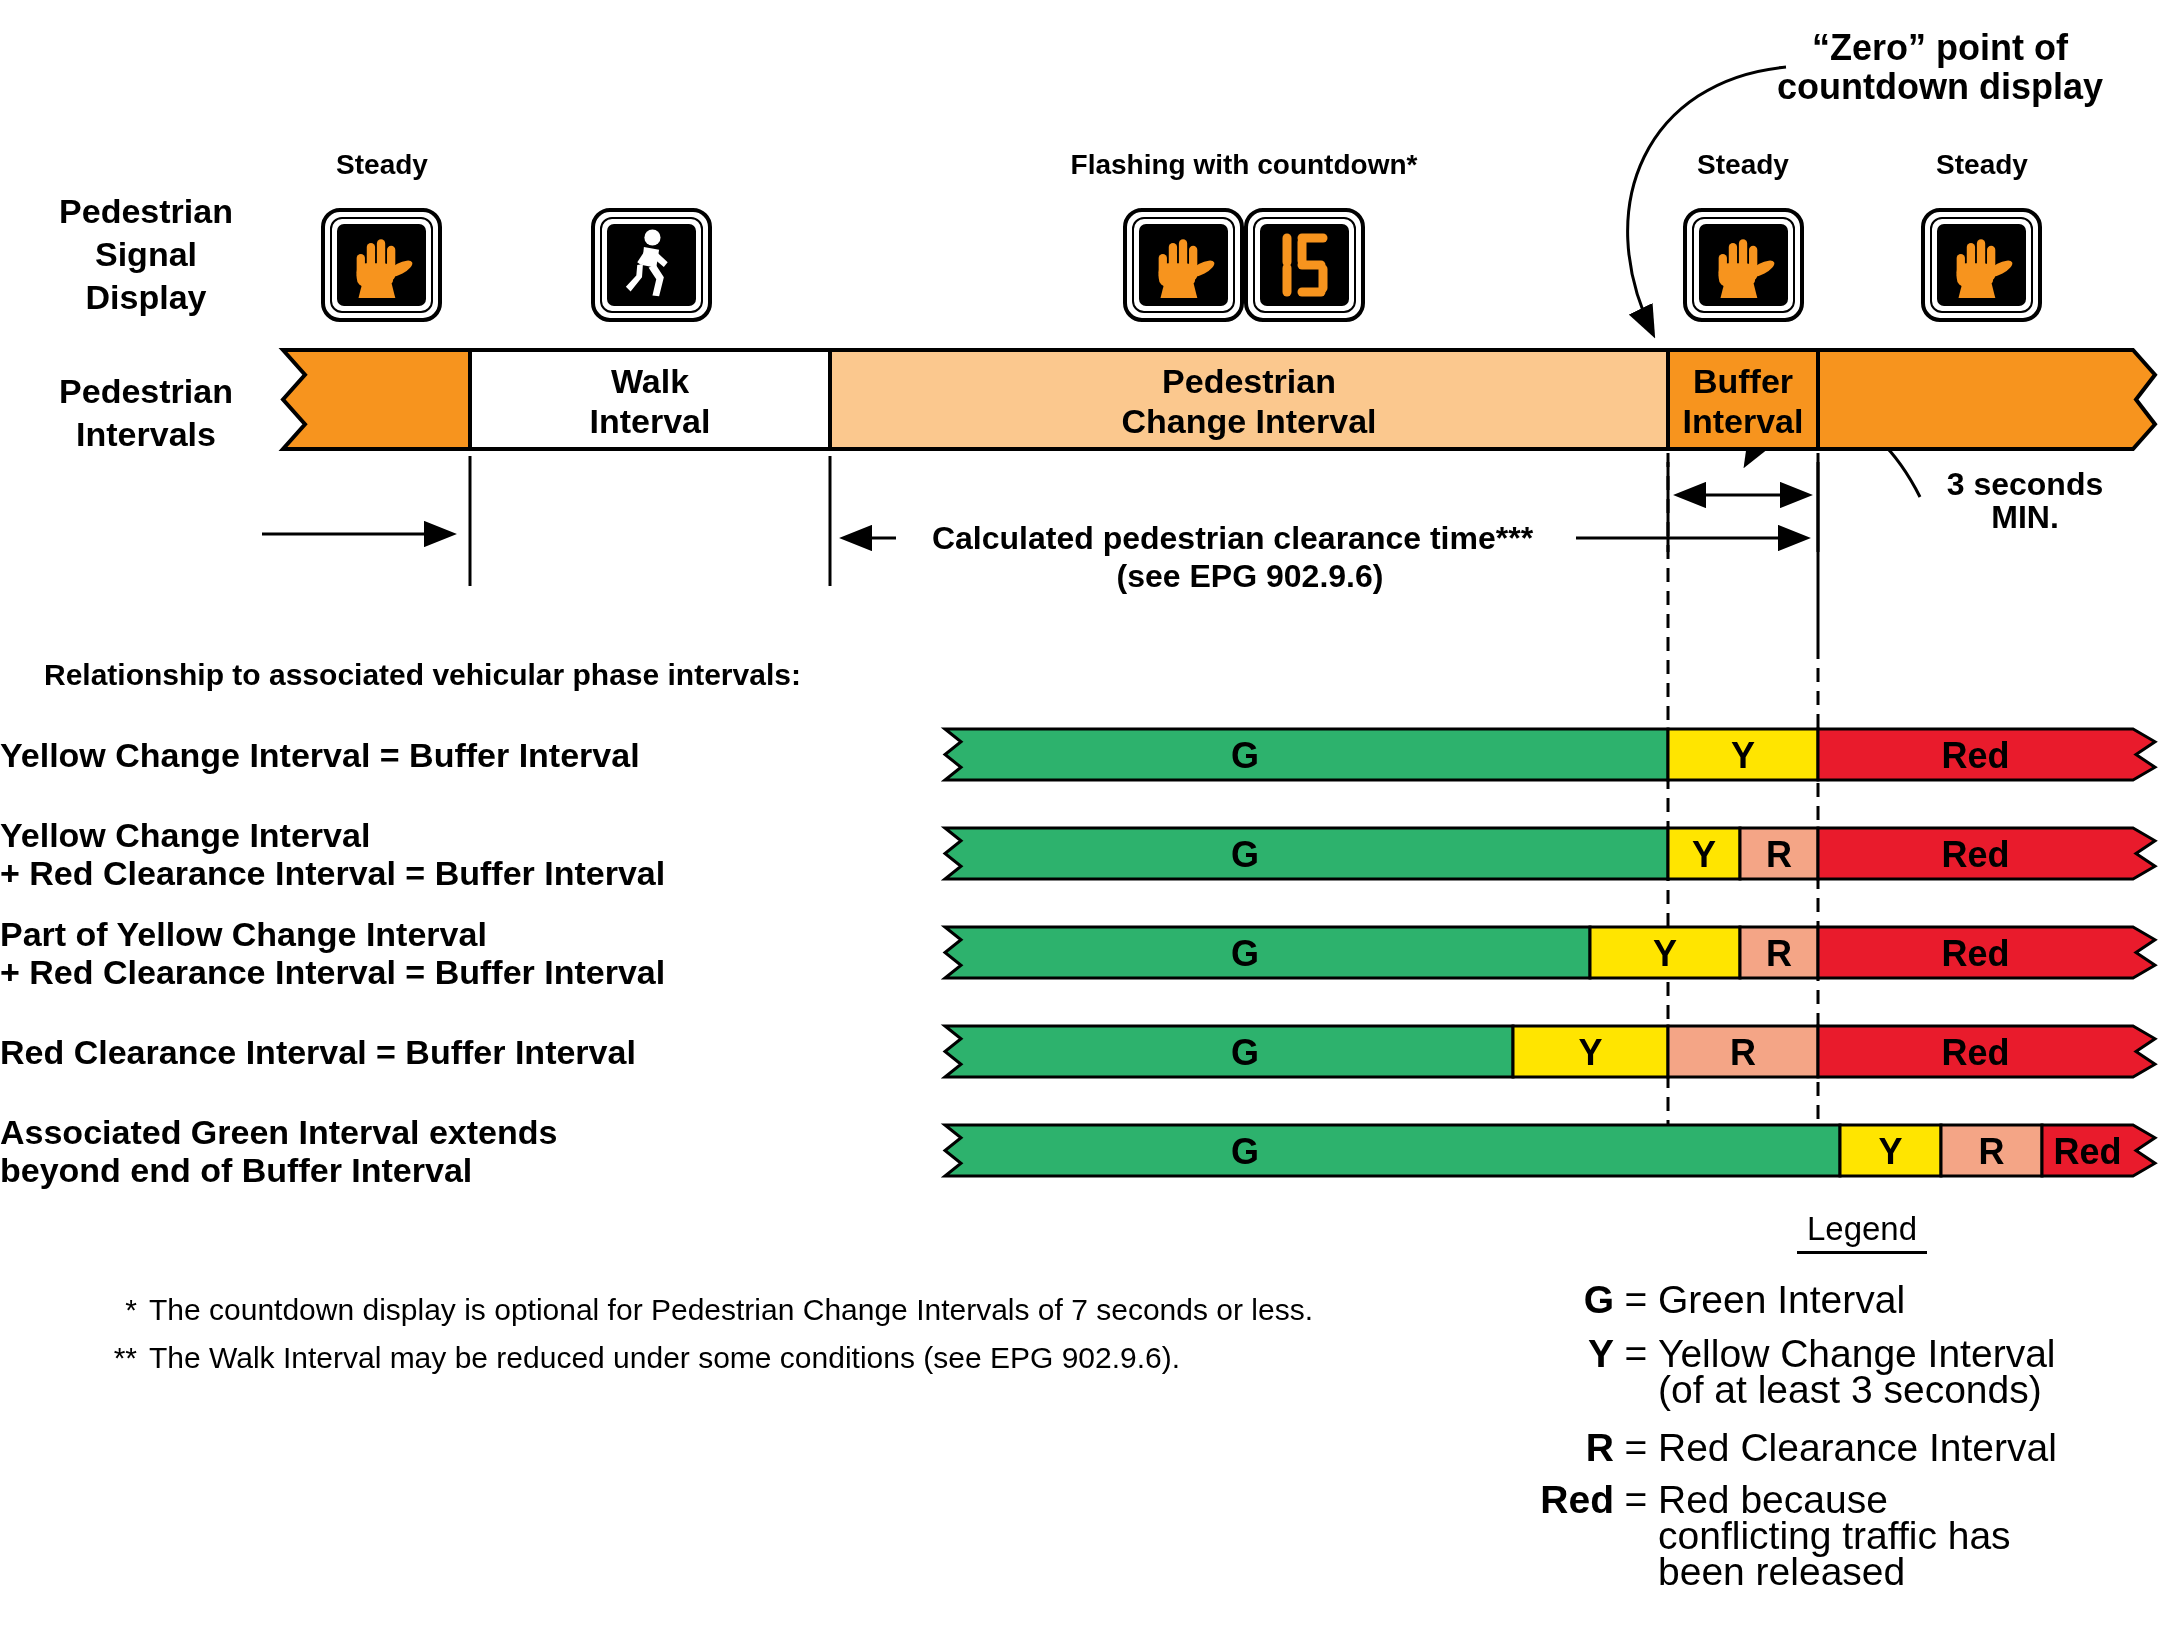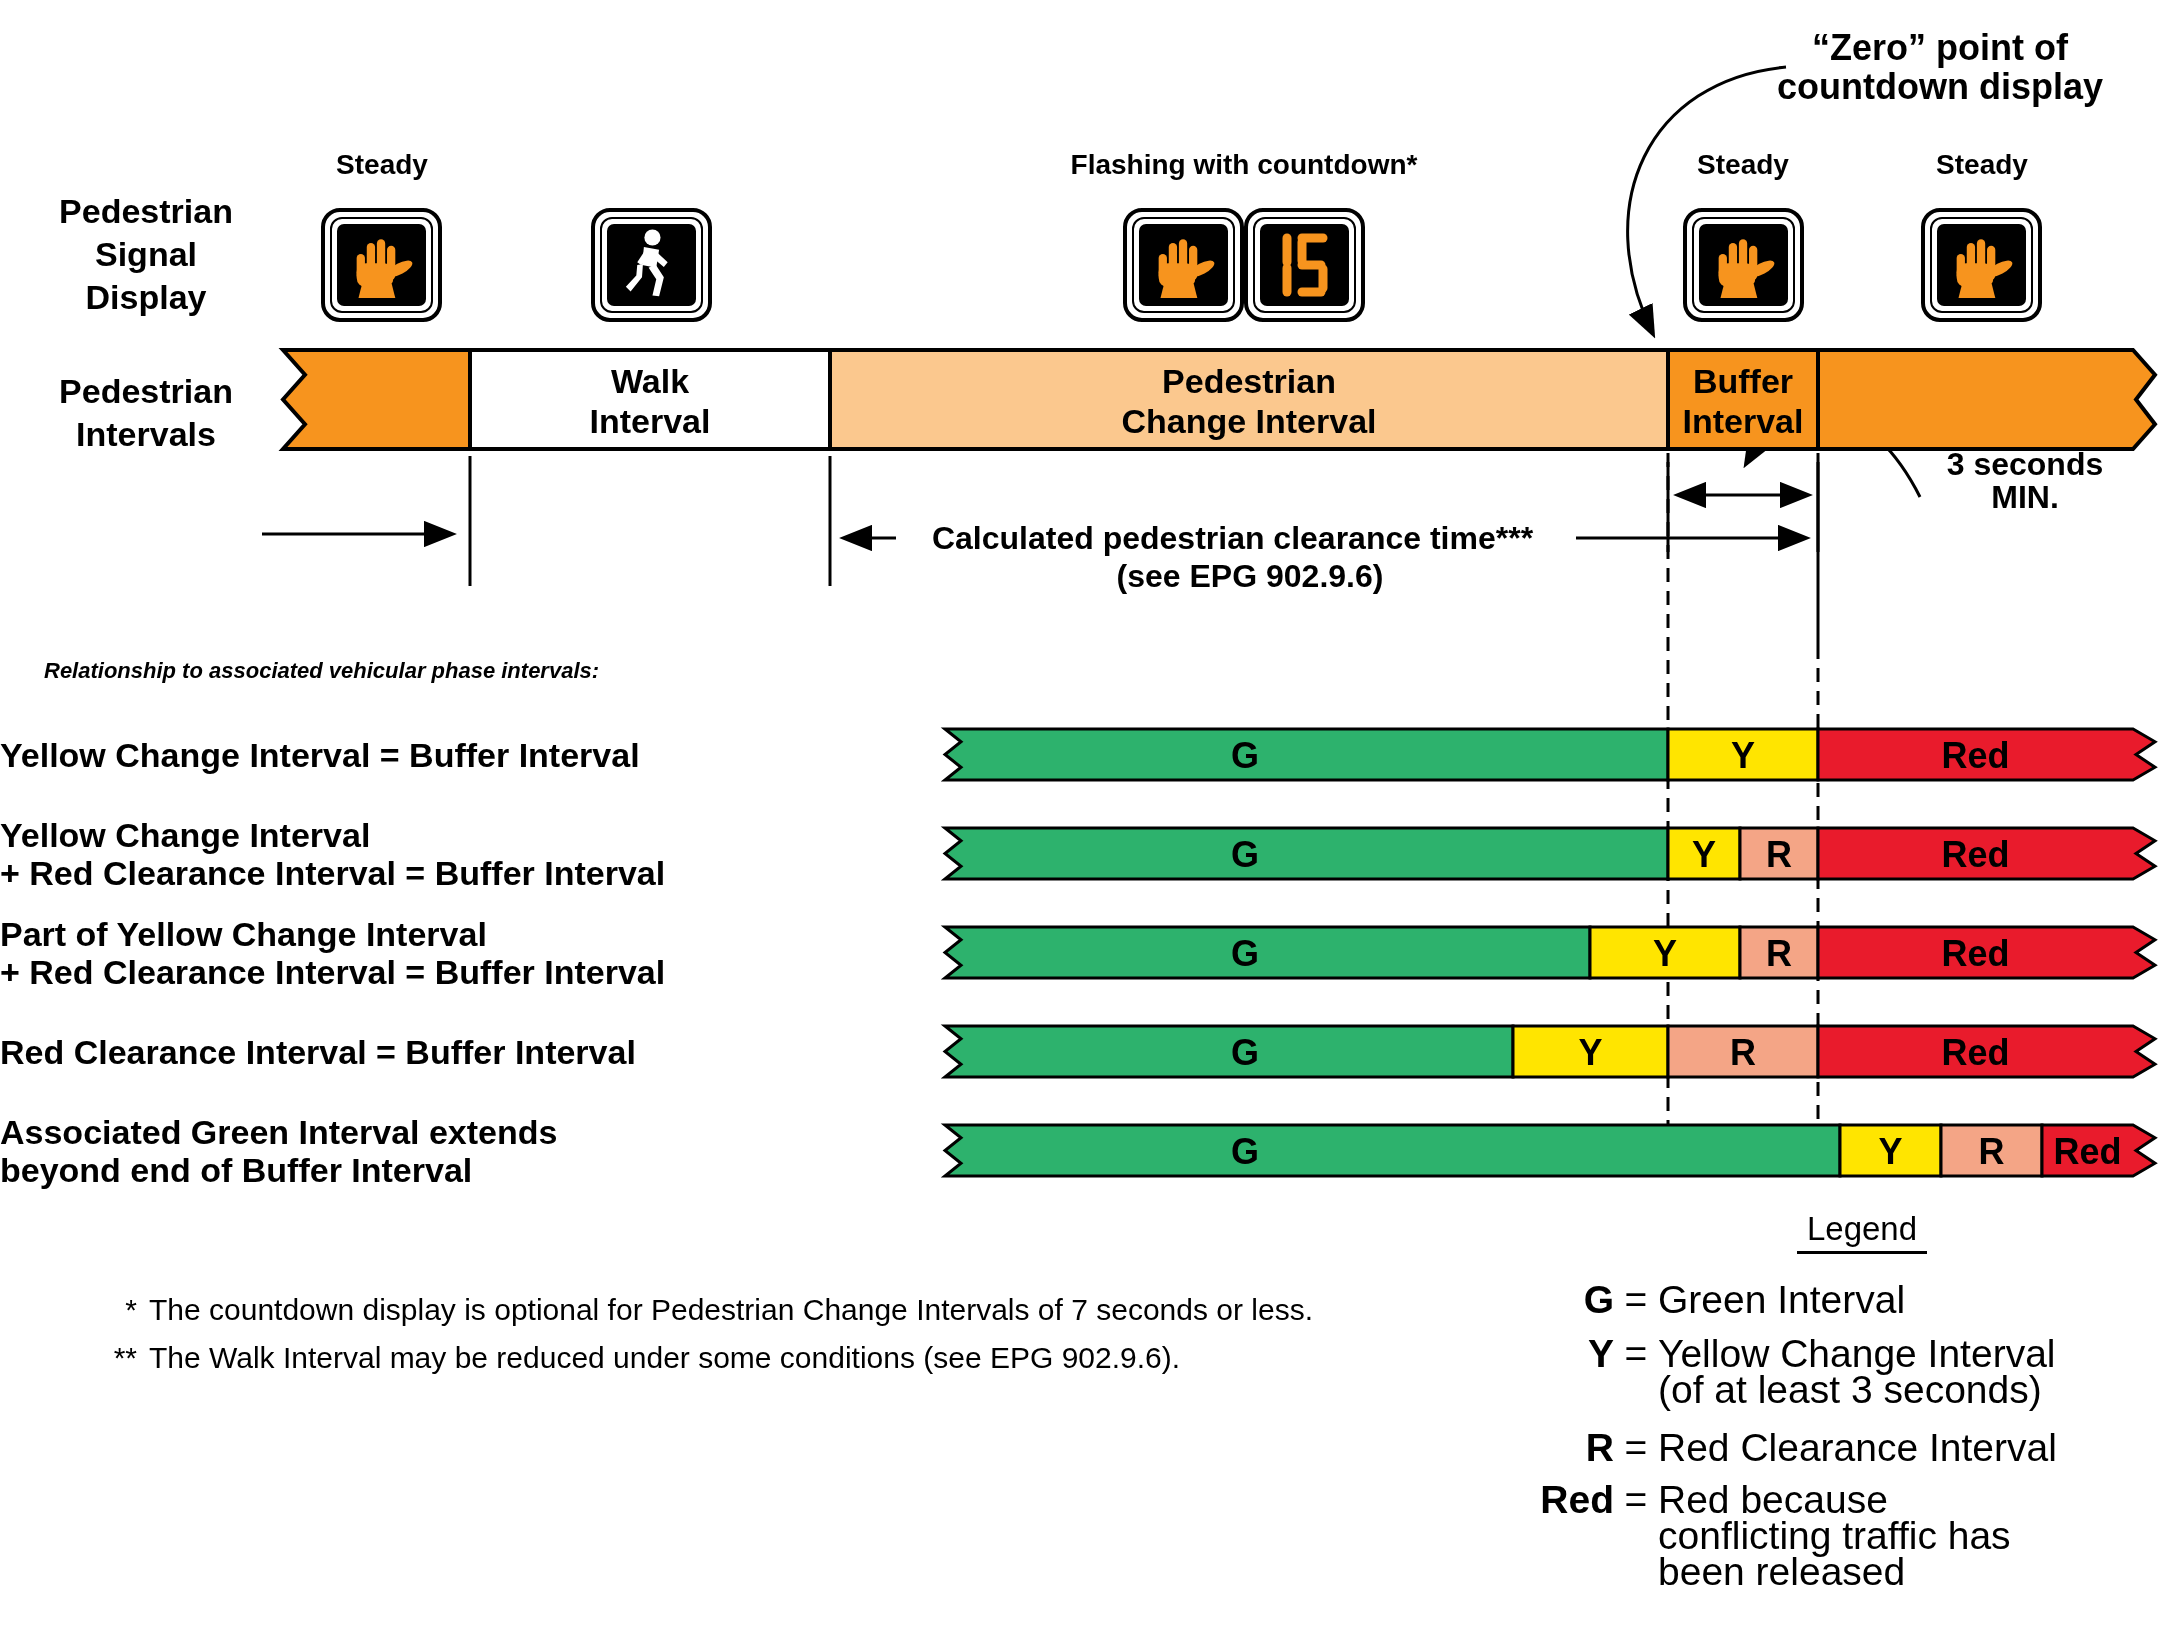--- a/index.html
+++ b/index.html
@@ -7,21 +7,21 @@
     position:relative;width:2181px;height:1626px;background:#fff;
     font-family:"Liberation Sans",sans-serif;color:#000;overflow:hidden;
   }
   .abs{position:absolute;}
   .ml{white-space:pre-line;}
   .ctr{text-align:center;}
   .cap{font-size:28px;font-weight:700;line-height:38px;}
   .side{font-size:34px;font-weight:700;line-height:43px;text-align:center;}
   .zero{font-size:36px;font-weight:700;line-height:39px;text-align:center;}
   .ann{font-size:32px;font-weight:700;line-height:33px;text-align:center;}
-  .sect{font-size:22px;font-weight:700;font-style:italic;}
+  .sect{font-size:30px;font-weight:700;}
   .row-label{font-size:34px;font-weight:700;line-height:38px;text-align:left;position:absolute;left:0;width:928px;}
   .ped-label{font-size:34px;font-weight:700;line-height:40px;text-align:center;position:absolute;white-space:pre-line;}
   .legend-title{font-size:33px;border-bottom:3px solid #000;padding:0 10px 4px 10px;}
   .legend-row{position:absolute;left:1464px;width:640px;font-size:39px;line-height:36px;}
   .l-sym{display:inline-block;width:150px;text-align:right;font-weight:700;vertical-align:top;}
   .l-eq{display:inline-block;width:44px;text-align:center;vertical-align:top;}
   .l-def{display:inline-block;width:430px;vertical-align:top;white-space:pre-line;}
   .fn-row{position:absolute;left:55px;width:1420px;font-size:30px;line-height:36px;}
   .f-sym{display:inline-block;width:82px;text-align:right;vertical-align:top;padding-right:12px;}
   .f-text{display:inline-block;width:1310px;vertical-align:top;white-space:pre-line;}
@@ -168,21 +168,21 @@
       <div class="ped-label" style="left: 390px; width: 520px; top: 361px;">Walk
 Interval</div>
       <div class="ped-label" style="left: 989px; width: 520px; top: 361px;">Pedestrian
 Change Interval</div>
       <div class="ped-label" style="left: 1483px; width: 520px; top: 361px;">Buffer
 Interval</div>
     </div>
 
   <div class="abs ann" style="left:880px;top:522px;width:705px;">Calculated pedestrian clearance time***</div>
   <div class="abs ann" style="left:1000px;top:560px;width:500px;">(see EPG 902.9.6)</div>
-  <div class="abs ann ml" style="left:1900px;top:448px;width:250px;">3 seconds
+  <div class="abs ann ml" style="left:1900px;top:468px;width:250px;">3 seconds
 MIN.</div>
 
   <div class="abs sect" style="left:44px;top:658px;width:1200px;">Relationship to associated vehicular phase intervals:</div>
 
   <div id="vehicular-rows">
       <div class="row-label" style="white-space: pre-line; top: 735.5px;">Yellow Change Interval = Buffer Interval</div>
       <svg width="2181" height="51" style="overflow: visible; position: absolute; left: 0px; top: 729px;">
         <polygon points="945,0 961,12.75 945,25.5 961,38.25 945,51 1668,51 1668,0" fill="#2DB26D" stroke="#000" stroke-width="3"></polygon>
         <text x="1245" y="38.5" text-anchor="middle" font-family="&quot;Liberation Sans&quot;,sans-serif" font-size="36" font-weight="700" fill="#000">G</text>
         <polygon points="1668,0 1818,0 1818,51 1668,51" fill="#FFE500" stroke="#000" stroke-width="3"></polygon>

